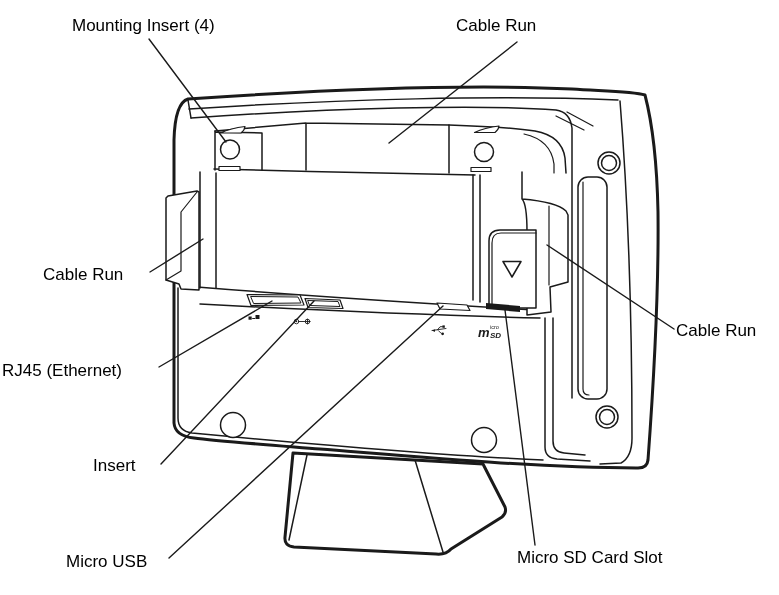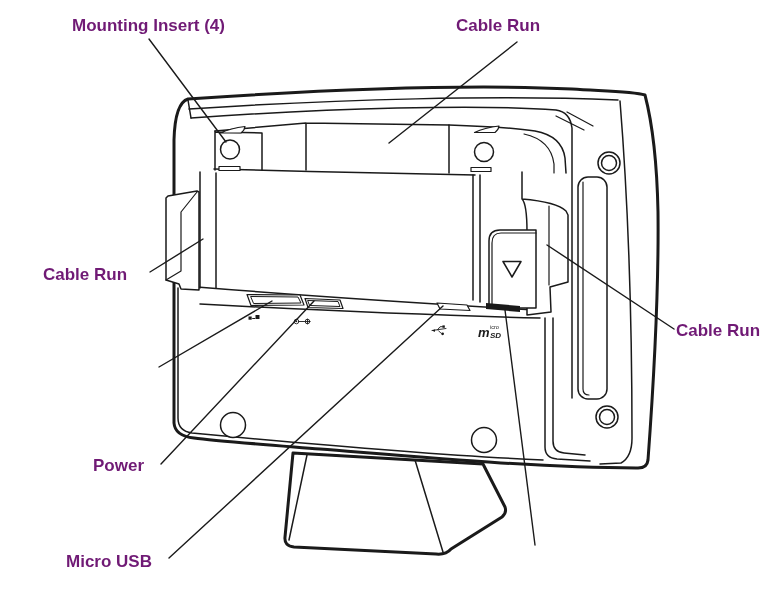--- a/index.html
+++ b/index.html
@@ -8,23 +8,22 @@
     width:779px;height:595px;
     background:#fff;
     font-family:"Liberation Sans", sans-serif;
     overflow:hidden;
   }
   #drawing{position:absolute;left:0;top:0;}
   .callout{
     position:absolute;
     font-size:17px;
     line-height:19px;
-    color:#701a75;
+    color:#000000;
     white-space:nowrap;
-    font-weight:bold;
   }
 </style>
 </head>
 <body>
 
 <div id="figure">
 
   <svg id="drawing" width="779" height="595" viewBox="0 0 779 595" fill="none" stroke="#1a1a1a" stroke-linejoin="round" stroke-linecap="round">
 
     <g>
@@ -159,15 +158,17 @@
       <line x1="161" y1="464" x2="314" y2="301"></line>
       <line x1="169" y1="558" x2="443" y2="306"></line>
       <line x1="535" y1="545" x2="505" y2="310"></line>
     </g>
   </svg>
 
   <div class="callout" style="left:72px;top:16px">Mounting Insert (4)</div>
   <div class="callout" style="left:456px;top:16px">Cable Run</div>
   <div class="callout" style="left:43px;top:265px">Cable Run</div>
   <div class="callout" style="left:676px;top:321px">Cable Run</div>
-  <div class="callout" style="left:93px;top:456px">Power</div>
+  <div class="callout" style="left:2px;top:361px">RJ45 (Ethernet)</div>
+  <div class="callout" style="left:93px;top:456px">Insert</div>
   <div class="callout" style="left:66px;top:552px">Micro USB</div>
+  <div class="callout" style="left:517px;top:548px">Micro SD Card Slot</div>
 </div>
 
 </body></html>

